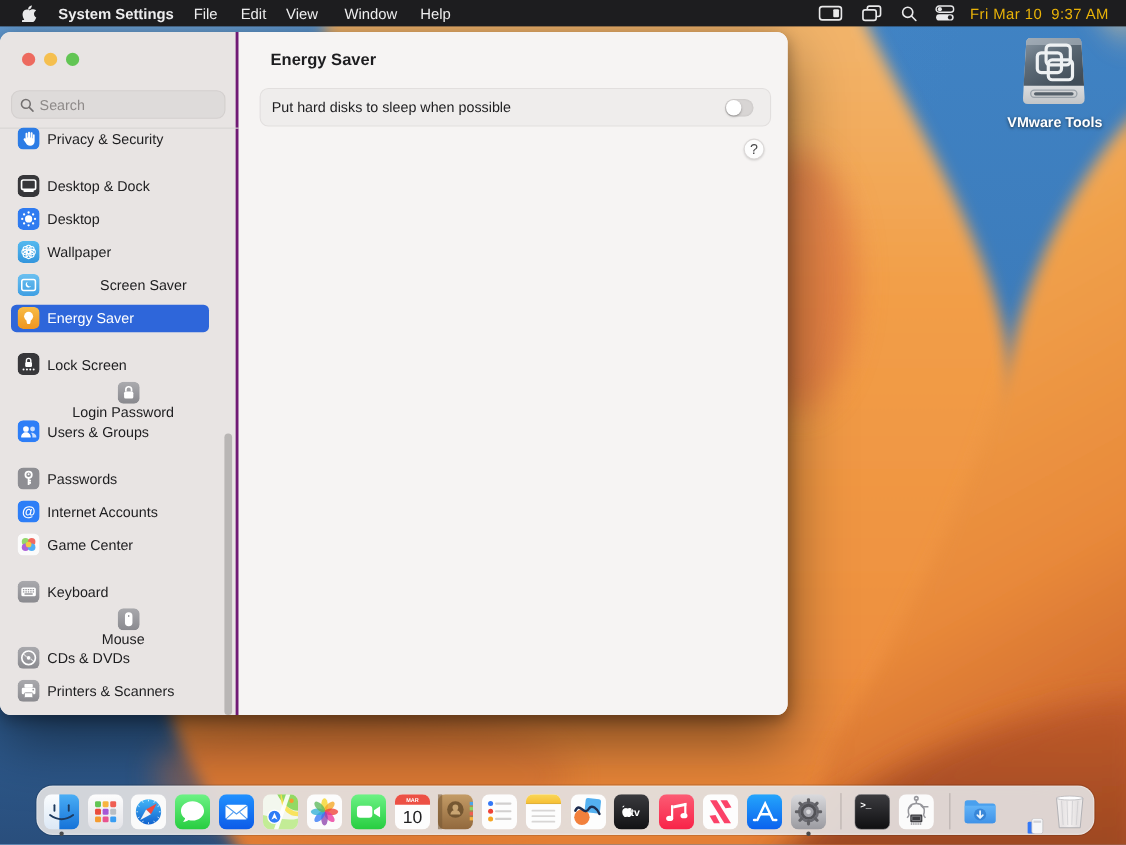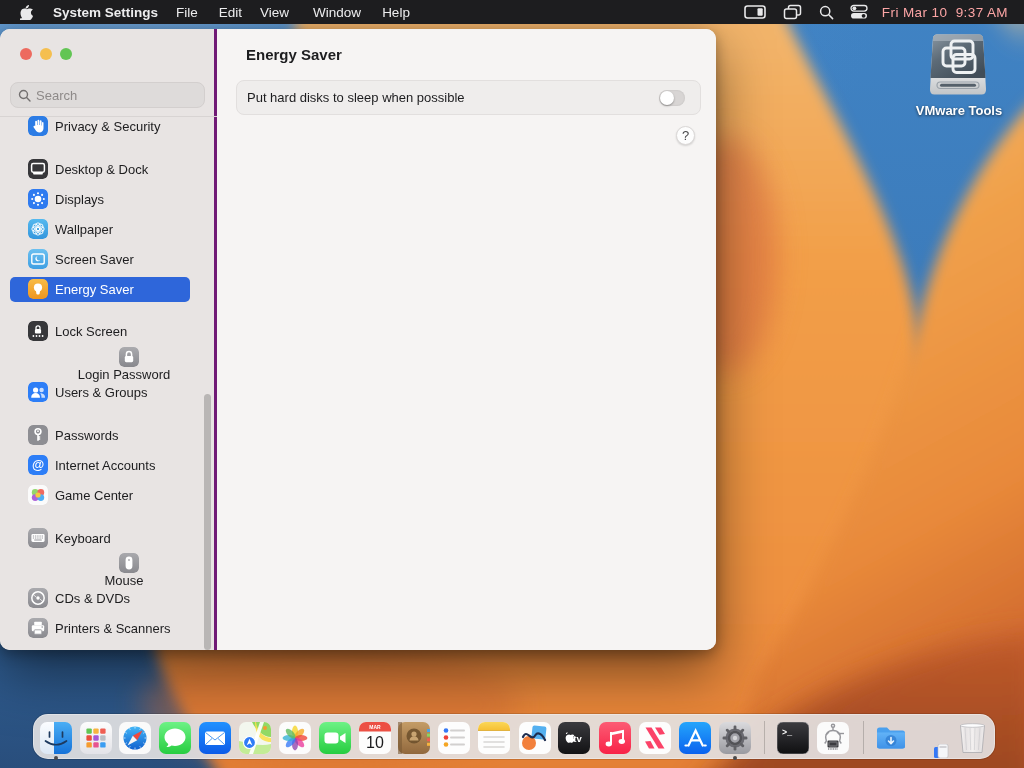--- a/index.html
+++ b/index.html
@@ -2,30 +2,30 @@
 <html><head>
 <meta charset="utf-8">
 <style>
 html,body{margin:0;padding:0;width:1024px;height:768px;overflow:hidden;font-family:"Liberation Sans",sans-serif;-webkit-font-smoothing:antialiased;}
 #screen{position:relative;width:1024px;height:768px;overflow:hidden;background:#3f82c3;}
 #wall{position:absolute;left:0;top:0;}
 
 #menubar{position:absolute;left:0;top:0;width:1024px;height:24px;background:#1d1d1f;color:#ededee;font-size:13.5px;display:flex;align-items:center;z-index:40;}
 #menubar .app{font-weight:bold;margin-left:0px;}
 #menubar .mi{margin-left:0;}
-#mbright{position:absolute;right:16px;top:0;height:24px;display:flex;align-items:center;color:#fca5a5;}
+#mbright{position:absolute;right:16px;top:0;height:24px;display:flex;align-items:center;color:#eab308;}
 #mbdate{font-size:13.5px;margin-left:14px;letter-spacing:0.4px;}
 
 #win{position:absolute;left:0;top:29px;width:716px;height:621px;border-radius:10px;background:#f6f4f3;box-shadow:0 22px 55px rgba(0,0,0,.5),0 4px 14px rgba(0,0,0,.32);z-index:10;}
 #sidebar{position:absolute;left:0;top:0;width:217px;height:621px;background:#e8e4e3;border-radius:10px 0 0 10px;border-right:3px solid #701a75;box-sizing:border-box;}
 #content{position:absolute;left:218px;top:0;width:498px;height:621px;background:#f6f4f3;border-radius:0 10px 10px 0;}
 .tl{position:absolute;top:19px;width:12px;height:12px;border-radius:50%;}
 #search{position:absolute;left:10px;top:53px;width:195px;height:26px;box-sizing:border-box;border-radius:8px;background:#dedbda;border:1px solid #d3cfce;color:#8e8a89;font-size:13px;display:flex;align-items:center;}
 #sbdivide{position:absolute;left:0;top:87px;width:217px;height:1px;background:#d8d4d3;}
-.row{position:absolute;left:12px;width:217px;height:30px;display:flex;align-items:center;font-size:13px;color:#1d1d1f;}
+.row{position:absolute;left:0;width:217px;height:30px;display:flex;align-items:center;font-size:13px;color:#1d1d1f;}
 .row .ic{margin-left:16px;width:20px;height:20px;border-radius:5px;flex:0 0 20px;}
 .row .lb{margin-left:7px;white-space:nowrap;}
 #selrow{position:absolute;left:10px;top:248px;width:180px;height:25px;border-radius:5px;background:#2e66da;}
 #scrollbar{position:absolute;left:204px;top:365px;width:7px;height:256px;border-radius:4px;background:#b9b6b5;}
 
 #ctitle{position:absolute;left:28px;top:17px;font-size:15px;font-weight:bold;color:#1d1d1f;}
 #cbox{position:absolute;left:18px;top:51px;width:465px;height:35px;box-sizing:border-box;border-radius:8px;background:#efedec;border:1px solid #e2dfde;display:flex;align-items:center;}
 #cbox .t{margin-left:10px;font-size:13px;color:#1d1d1f;}
 #toggle{position:absolute;right:15px;top:9px;width:26px;height:16px;border-radius:8px;background:#d8d5d4;box-shadow:inset 0 0 2px rgba(0,0,0,.12);}
 #toggle .knob{position:absolute;left:1px;top:1px;width:14px;height:14px;border-radius:50%;background:#fff;box-shadow:0 1px 2px rgba(0,0,0,.35);}
@@ -149,21 +149,21 @@
               <circle cx="10" cy="10" r="3.3" fill="#ffffff"></circle>
               <circle cx="15.8" cy="10.0" r="1.05" fill="#ffffff"></circle>
               <circle cx="14.101220001010695" cy="14.101218660753148" r="1.05" fill="#ffffff"></circle>
               <circle cx="10.0000018954104" cy="15.79999999999969" r="1.05" fill="#ffffff"></circle>
               <circle cx="5.898782679504837" cy="14.101221341267802" r="1.05" fill="#ffffff"></circle>
               <circle cx="4.200000000001239" cy="10.0000037908208" r="1.05" fill="#ffffff"></circle>
               <circle cx="5.898777318475525" cy="5.898784019763261" r="1.05" fill="#ffffff"></circle>
               <circle cx="9.999994313768802" cy="4.200000000002788" r="1.05" fill="#ffffff"></circle>
               <circle cx="14.10121463997788" cy="5.898775978219294" r="1.05" fill="#ffffff"></circle>
             </svg>
-            <span class="lb" style="">Displays</span>
+            <span class="lb" style="">Desktop</span>
           </div>
 <div class="row" style="top:185px;">
             <svg class="ic" viewBox="0 0 20 20">
               <defs>
                 <linearGradient id="wpg" x1="0" y1="0" x2="0" y2="1">
                   <stop offset="0" stop-color="#55b9ef"></stop>
                   <stop offset="1" stop-color="#3496dd"></stop>
                 </linearGradient>
               </defs>
               <rect width="20" height="20" rx="5" fill="url(#wpg)"></rect>
@@ -174,21 +174,21 @@
                 <circle cx="7.3129955486411" cy="12.687007085658216" r="2.3"></circle>
                 <circle cx="6.200000000000812" cy="10.000002483641214" r="2.3"></circle>
                 <circle cx="7.312992036242585" cy="7.312996426741448" r="2.3"></circle>
                 <circle cx="9.999996274538182" cy="6.200000000001827" r="2.3"></circle>
                 <circle cx="12.687002695157922" cy="7.312991158143675" r="2.3"></circle>
                 <circle cx="10" cy="10" r="1.7"></circle>
               </g>
             </svg>
             <span class="lb" style="">Wallpaper</span>
           </div>
-<div class="row" style="top:215px;">
+<div class="row" style="top:215px;gap:48px;">
             <svg class="ic" viewBox="0 0 20 20">
               <defs>
                 <linearGradient id="ssg" x1="0" y1="0" x2="0" y2="1">
                   <stop offset="0" stop-color="#6cc0f0"></stop>
                   <stop offset="1" stop-color="#3f9fe3"></stop>
                 </linearGradient>
               </defs>
               <rect width="20" height="20" rx="5" fill="url(#ssg)"></rect>
               <rect x="3.8" y="5" width="12.4" height="10" rx="1.8" fill="none" stroke="#ffffff" stroke-width="1.4"></rect>
               <path fill="#ffffff" d="M9.5 7.2 a2.6 2.6 0 1 0 2.8 3.6 a2.1 2.1 0 1 1 -2.8-3.6 z"></path>

